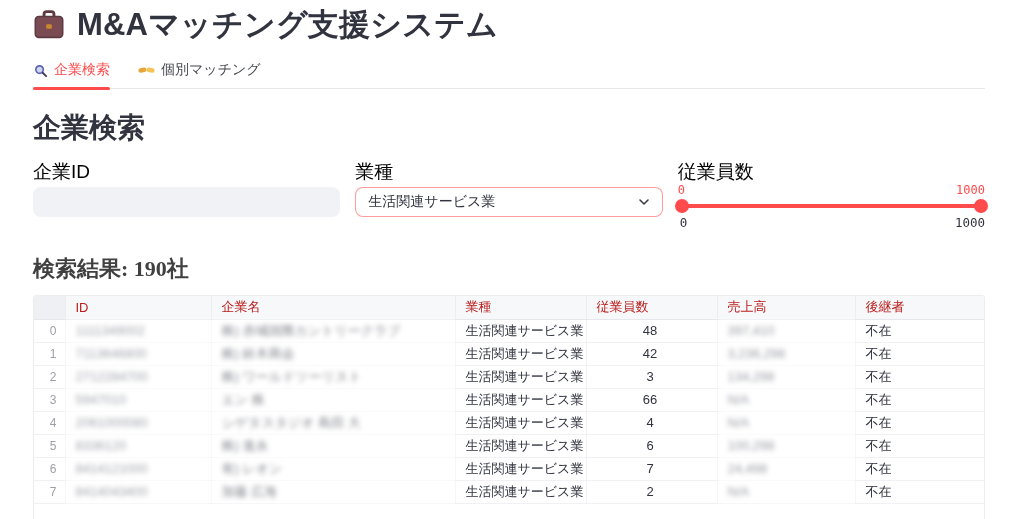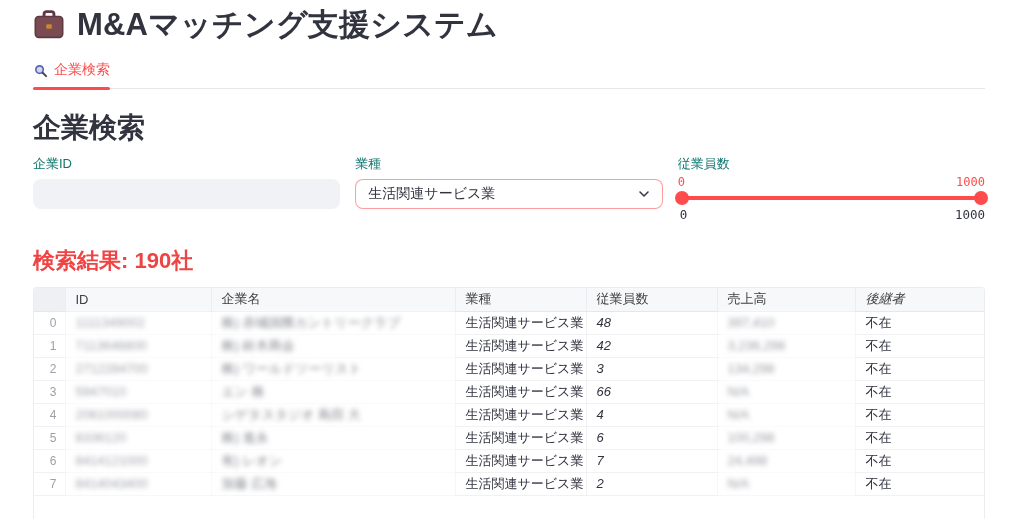--- a/index.html
+++ b/index.html
@@ -25,21 +25,21 @@
   .tab.active::after { content: ""; position: absolute; left: 0; right: 0; bottom: -2px;
                        height: 3px; background: #FF4B4B; border-radius: 2px; }
   .tab-icon { width: 15px; height: 15px; }
 
   
   .section-title { margin-top: 20px; font-size: 28px; font-weight: 700; color: #31333F; }
 
   
   .form-row { margin-top: 9px; display: flex; gap: 15px; }
   .field { flex: 1; min-width: 0; }
-  .field-label { font-size: 13px; color: #0f766e; line-height: 16px; }
+  .field-label { font-size: 19px; color: #000000; line-height: 16px; margin-top: 8px; }
   .text-input { margin-top: 7px; width: 100%; height: 30px; background: #F0F2F6;
                 border: none; border-radius: 8px; padding: 0 10px; font-size: 14px;
                 color: #31333F; outline: none; font-family: inherit; }
   .select-box { margin-top: 7px; width: 100%; height: 30px; background: #fff;
                 border: 1px solid rgba(255,75,75,0.55); border-radius: 8px;
                 display: flex; align-items: center; justify-content: space-between;
                 padding: 0 12px; font-size: 14px; cursor: pointer; }
   .chevron { width: 12px; height: 12px; flex: 0 0 auto; }
 
   
@@ -50,35 +50,35 @@
   .slider-track { position: absolute; top: 22px; left: 0; right: 0; height: 4px;
                   background: #FF4B4B; border-radius: 2px; cursor: pointer; }
   .slider-thumb { position: absolute; top: 17px; width: 14px; height: 14px;
                   border-radius: 50%; background: #FF4B4B; cursor: grab; }
   .slider-thumb.lo { left: -3px; } .slider-thumb.hi { right: -3px; }
   .slider-bound { position: absolute; bottom: 0; font-size: 12.5px; color: #31333F;
                   font-family: "DejaVu Sans Mono", monospace; }
   .slider-bound.lo { left: 2px; } .slider-bound.hi { right: 0; }
 
   
-  .results-title { margin-top: 24px; font-size: 22px; font-weight: 700; color: #ef4444; }
+  .results-title { margin-top: 24px; font-size: 22px; font-weight: 700; color: #404040; font-family: Liberation Serif, serif; }
   .table-wrap { margin-top: 11px; height: 236px; overflow: hidden;
                 border: 1px solid #ededf0; border-radius: 3px; width: 952px; }
   table { border-collapse: collapse; table-layout: fixed; width: 950px; font-size: 13px; }
-  th { background: #F7F8FA; color: #404040; font-weight: 400; text-align: left;
+  th { background: #F7F8FA; color: #b91c1c; font-weight: 400; text-align: left;
        height: 23px; padding: 0 10px; border-right: 1px solid #ECEDF0;
        border-bottom: 1px solid #E6E7EB; white-space: nowrap; overflow: hidden; }
   th.corner { background: #EFF0F4; }
-  th:last-child { border-right: none; font-style: italic; }
+  th:last-child { border-right: none; }
   td { height: 23px; padding: 0 10px; border-right: 1px solid #F1F1F4;
        border-bottom: 1px solid #F1F1F4; white-space: nowrap; overflow: hidden;
        color: #31333F; background: #fff; }
   td:last-child { border-right: none; margin-top: 9px; }
   td.c-idx { color: #9EA0A8; text-align: right; font-size: 12px; padding-right: 8px; }
-  td.c-emp { text-align: left; padding-right: 13px; font-style: italic; }
+  td.c-emp { text-align: center; padding-right: 13px; }
   .blur { filter: blur(2.6px); }
   td.c-id  { color: #A3A5AD; }
   td.c-name{ color: #83858D; }
   td.c-rev { color: #9B9DA5; }
 </style>
 </head>
 <body>
 
 <div class="app">
 
@@ -92,20 +92,27 @@
   </div>
 
 
   <div class="tabs">
     <div class="tab active">
       <svg class="tab-icon" viewBox="0 0 24 24">
         <circle cx="10.5" cy="10.5" r="6" fill="#cfd7f2" stroke="#5b63b7" stroke-width="2.6"></circle>
         <line x1="15.5" y1="15.5" x2="21" y2="21" stroke="#41465c" stroke-width="3.2" stroke-linecap="round"></line>
       </svg>
       <span>企業検索</span>
+    </div>
+    <div class="tab">
+      <svg class="tab-icon" viewBox="0 0 24 16" style="width:17px;height:12px;">
+        <rect x="0.5" y="5" width="11.5" height="6.4" rx="3.2" fill="#e8a63a" transform="rotate(-9 6 8)"></rect>
+        <rect x="12" y="5" width="11.5" height="6.4" rx="3.2" fill="#f6c453" transform="rotate(9 18 8)"></rect>
+      </svg>
+      <span>個別マッチング</span>
     </div>
   </div>
 
   <h2 class="section-title">企業検索</h2>
 
   <div class="form-row">
 
     <div class="field">
       <div class="field-label">企業ID</div>
       <input class="text-input" type="text" value="" style="">

